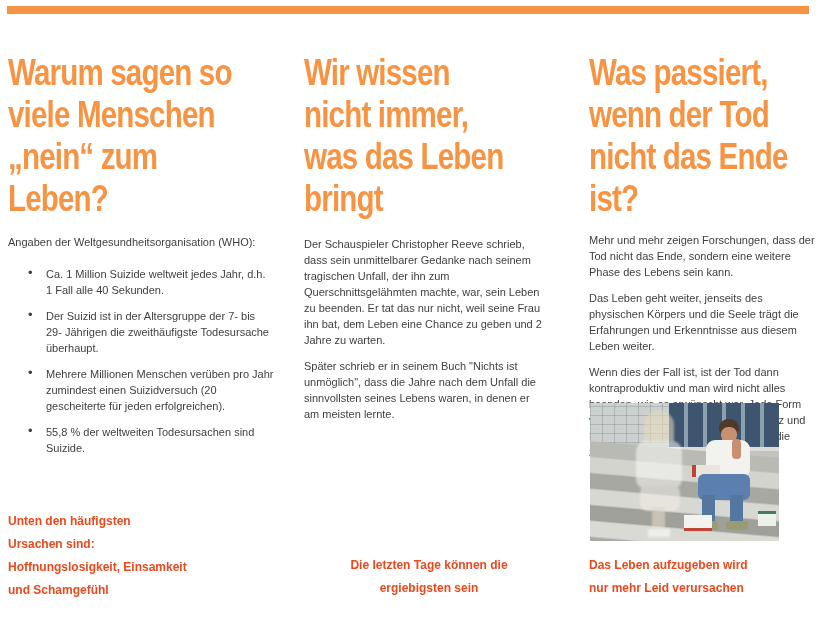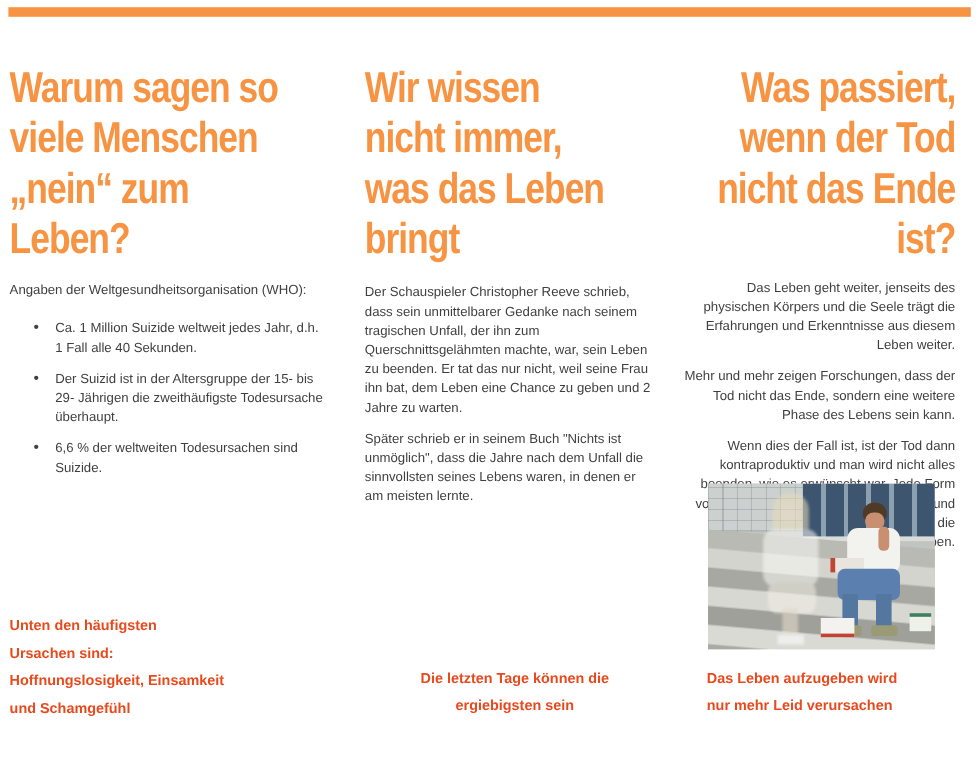--- a/index.html
+++ b/index.html
@@ -9,21 +9,21 @@
     font-family:"Liberation Sans", sans-serif;
     color:#3f3f3f;
   }
   .topbar{
     position:absolute;left:7px;top:6px;right:7px;height:8px;
     background:var(--accent-orange,#F79443);
   }
   .col{position:absolute;top:52px;}
   .col1{left:8px;width:282px;}
   .col2{left:304px;width:243px;}
-  .col3{left:568px;width:228px;text-align:right;}
+  .col3{left:589px;width:228px;}
   .heading{
     font-weight:700;
     font-size:36px;
     line-height:42px;
     letter-spacing:-1px;
     color:var(--accent-orange,#F79443);
     white-space:pre-line;
     transform:scaleX(0.82);
     transform-origin:left top;
     width:122%;
@@ -104,22 +104,23 @@
 <div class="topbar"></div>
 
 <div class="col col1">
   <h1 class="heading">Warum sagen so
 viele Menschen
 „nein“ zum
 Leben?</h1>
   <div class="body-text intro">Angaben der Weltgesundheitsorganisation (WHO):</div>
   <ul class="bullets body-text">
     <li>Ca. 1 Million Suizide weltweit jedes Jahr, d.h. 1 Fall alle 40 Sekunden.</li>
-    <li>Der Suizid ist in der Altersgruppe der 15- bis 29- Jährigen die zweithäufigste Todesursache überhaupt.</li>
-    <li>6,6 % der weltweiten Todesursachen sind Suizide.</li>
+    <li>Der Suizid ist in der Altersgruppe der 7- bis 29- Jährigen die zweithäufigste Todesursache überhaupt.</li>
+    <li>Mehrere Millionen Menschen verüben pro Jahr zumindest einen Suizidversuch (20 gescheiterte für jeden erfolgreichen).</li>
+    <li>55,8 % der weltweiten Todesursachen sind Suizide.</li>
   </ul>
 </div>
 <div class="footer footer1">Unten den häufigsten
 Ursachen sind:
 Hoffnungslosigkeit, Einsamkeit
 und Schamgefühl</div>
 
 <div class="col col2">
   <h1 class="heading">Wir wissen
 nicht immer,
@@ -132,22 +133,22 @@
 </div>
 <div class="footer footer2">Die letzten Tage können die
 ergiebigsten sein</div>
 
 <div class="col col3">
   <h1 class="heading">Was passiert,
 wenn der Tod
 nicht das Ende
 ist?</h1>
   <div class="paras body-text">
+    <p>Mehr und mehr zeigen Forschungen, dass der Tod nicht das Ende, sondern eine weitere Phase des Lebens sein kann.</p>
     <p>Das Leben geht weiter, jenseits des physischen Körpers und die Seele trägt die Erfahrungen und Erkenntnisse aus diesem Leben weiter.</p>
-    <p>Mehr und mehr zeigen Forschungen, dass der Tod nicht das Ende, sondern eine weitere Phase des Lebens sein kann.</p>
     <p>Wenn dies der Fall ist, ist der Tod dann kontraproduktiv und man wird nicht alles beenden, wie es erwünscht war.  Jede Form von Selbstmord führt zu Reue, Schmerz und Leiden für den Selbstmörder und alle, die zurückbleiben.</p>
   </div>
 </div>
 
 <div class="photo">
   <div class="ph-wall"></div>
   <div class="ph-windows"></div>
   <div class="ph-sill"></div>
   <div class="ph-step ph-s1"></div>
   <div class="ph-step ph-s2"></div>

